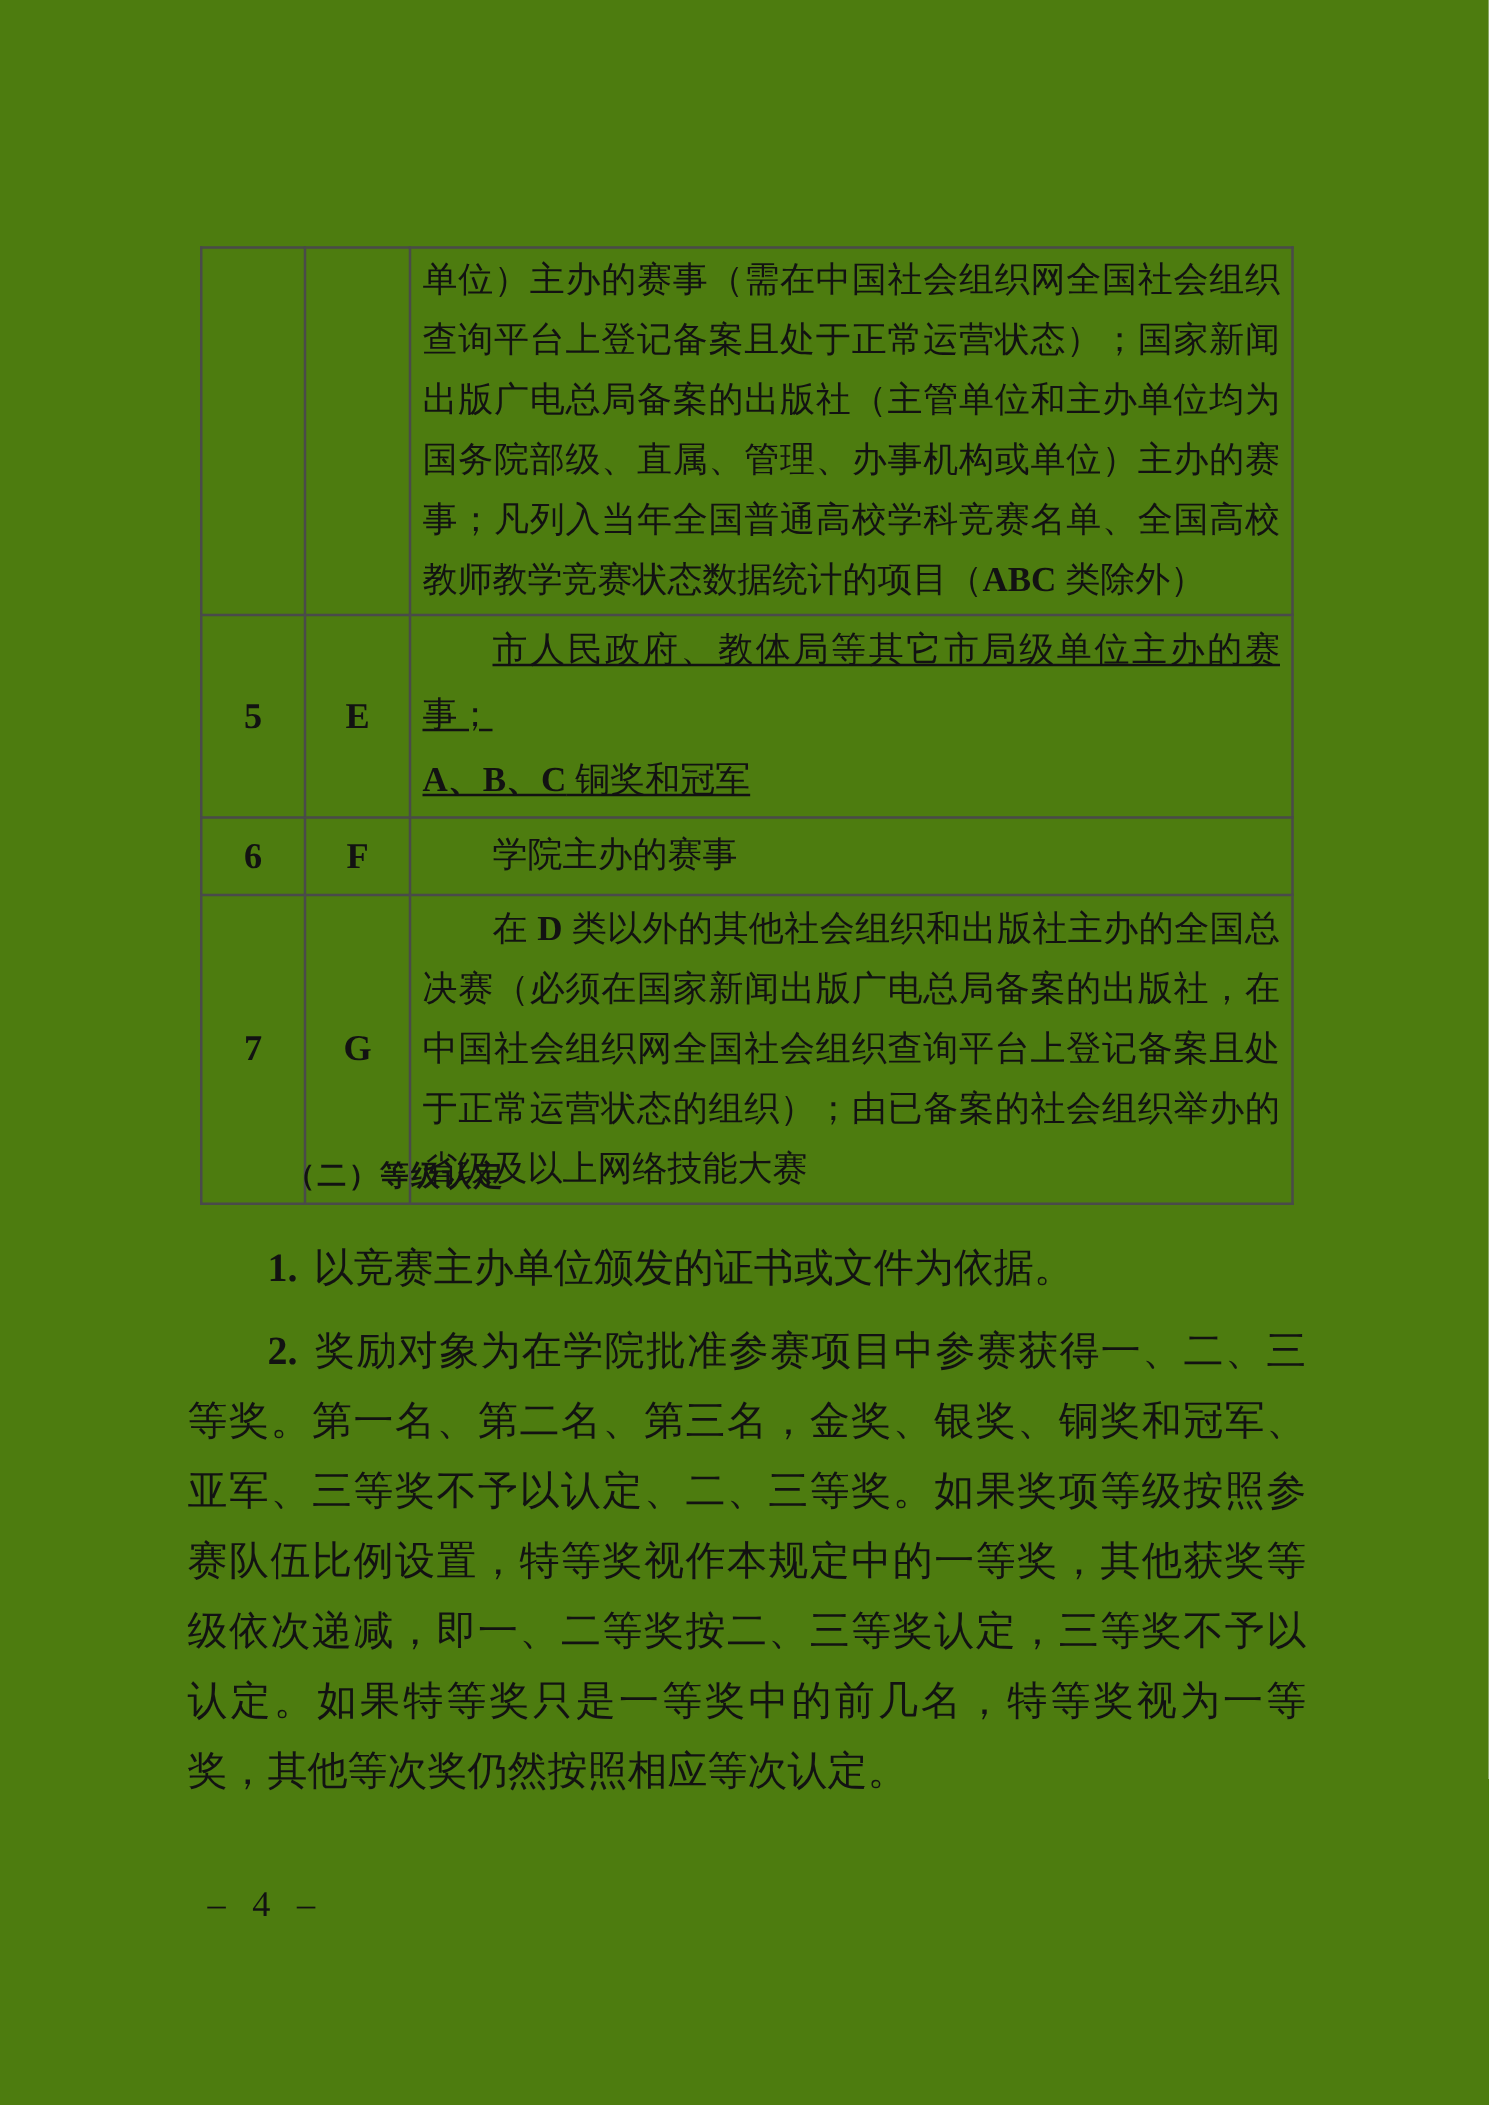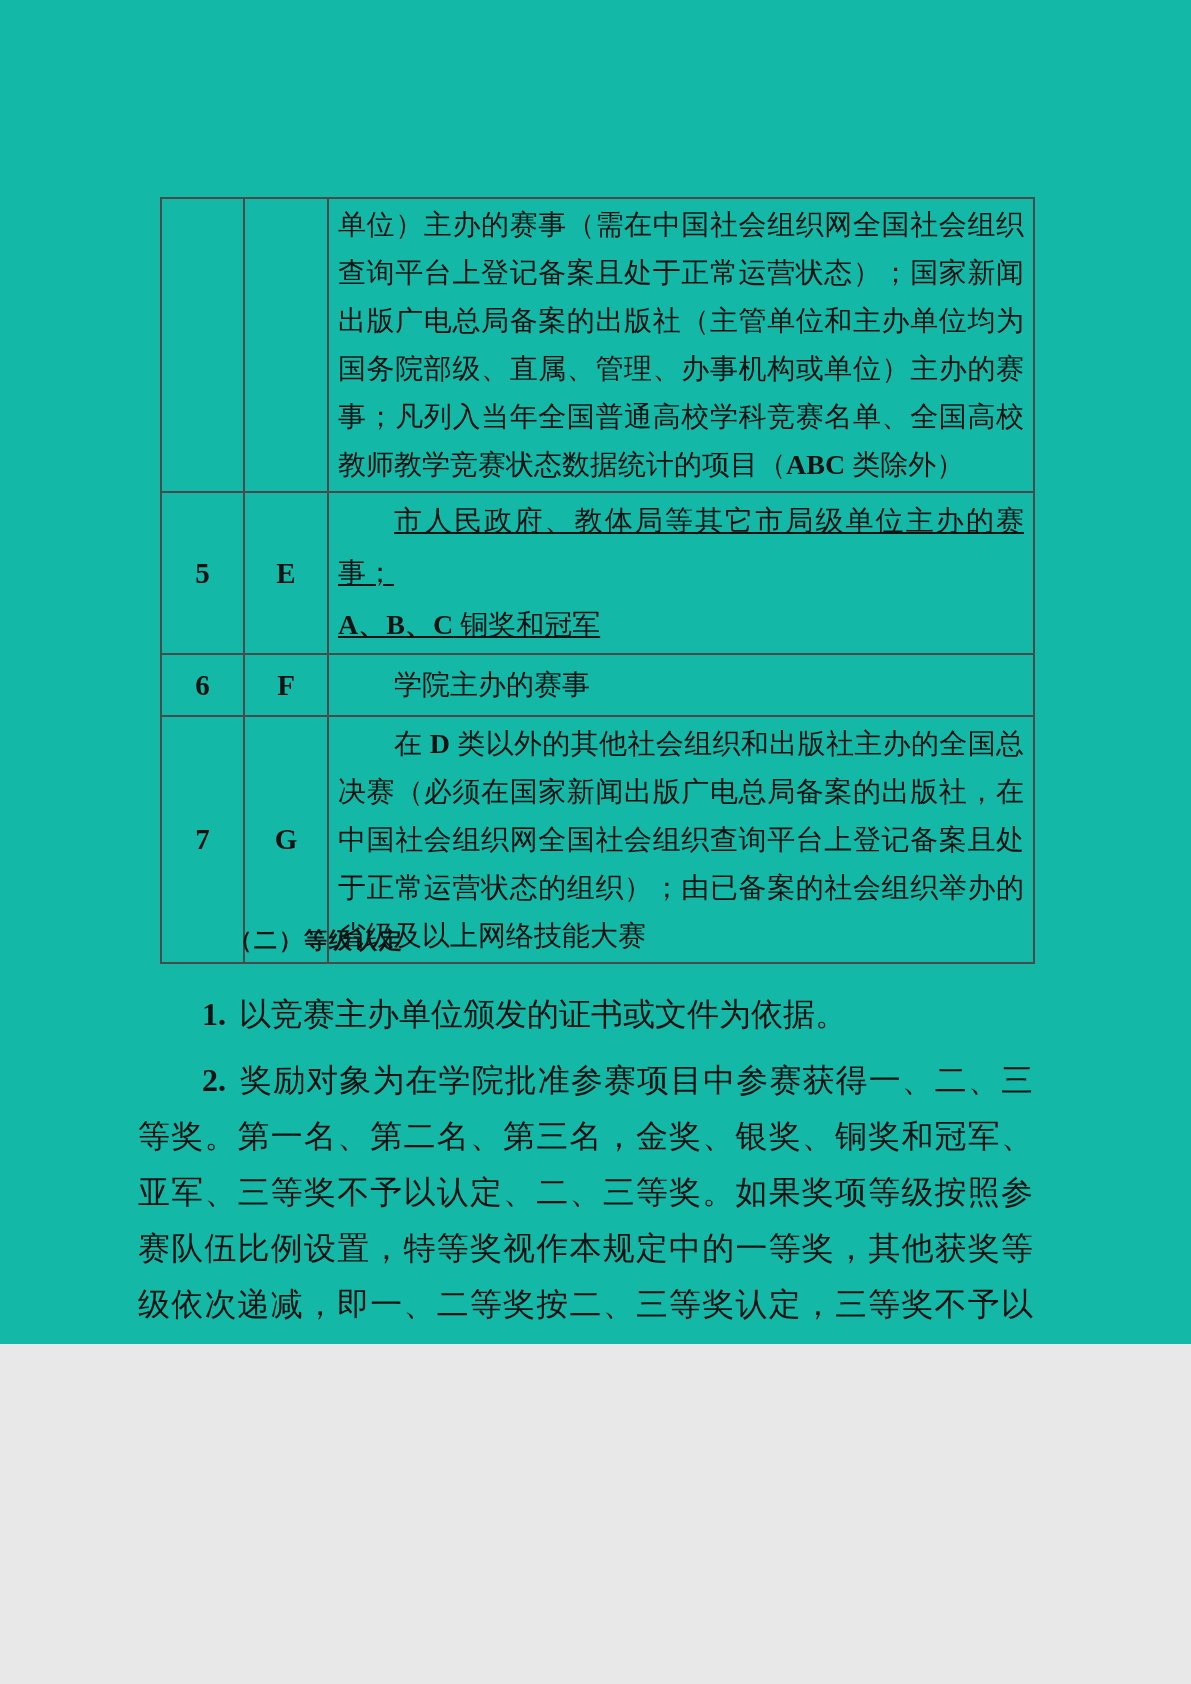--- a/index.html
+++ b/index.html
@@ -1,20 +1,20 @@
 <!DOCTYPE html>
 <html><head>
 <meta charset="utf-8">
 <style>
   html,body { margin:0; padding:0; background:#e8e8e8; }
   .page {
     position:relative;
-    width:1191px; height:1344px;
+    width:1191px; height:1684px;
     margin:0 auto;
-    background:#14b8a6;
+    background:#4d7c0f;
     color:#121212;
     font-family:"Liberation Serif","DejaVu Serif",serif;
     overflow:hidden;
   }
 
   
   table.grade {
     position:absolute; left:160px; top:197px;
     border-collapse:collapse; table-layout:fixed;
     width:873px;
@@ -40,21 +40,21 @@
   .b { font-weight:bold; }
 
   
   .heading {
     position:absolute; left:229px; top:925px;
     font-size:23px; font-weight:bold;
     font-family:"Liberation Sans","DejaVu Sans",sans-serif;
     letter-spacing:2px;
   }
   .bodytext {
-    position:absolute; left:138px; top:986px; width:895px;
+    position:absolute; left:150px; top:986px; width:895px;
     font-size:32px; line-height:56px;
     text-align:justify;
   }
   .bodytext p { margin:0 0 10px 0; text-indent:64px; }
   .pnum { font-weight:bold; margin-right:13px; }
 
   .pageno {
     position:absolute; left:166px; top:1508px;
     font-size:29px; letter-spacing:7px;
     white-space:nowrap;

